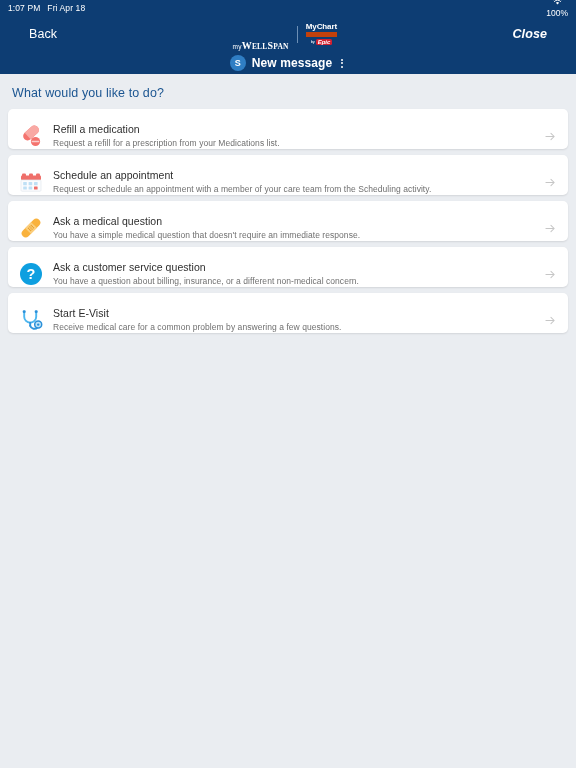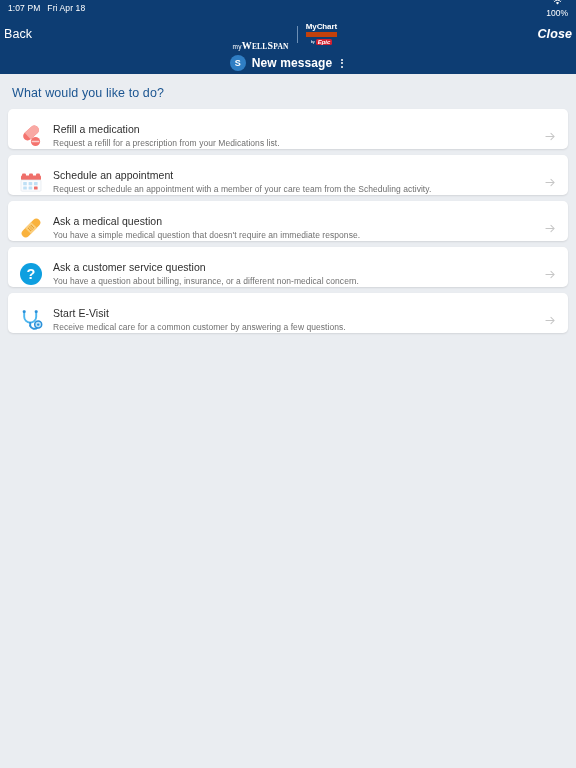--- a/index.html
+++ b/index.html
@@ -28,21 +28,21 @@
   .batt:after {
     content:""; position:absolute; right:-2.5px; top:2px;
     width:1.5px; height:3px; background:#ffffff; border-radius:0 1px 1px 0;
   }
   .batt i { display:block; position:absolute; left:1px; top:1px; bottom:1px; width:13px; background:#fff; border-radius:1px; }
 
   
   .navbar { background:#0d3d73; height:58px; position:relative; }
   .nav-row1 {
     height:36px; display:flex; align-items:center; justify-content:space-between;
-    padding:0 4px;
+    padding:0 29px;
   }
   .nav-btn {
     color:#ffffff; font-size:12.5px; letter-spacing:.1px; cursor:pointer;
     background:none; border:none; font-family:inherit;
   }
   .nav-btn.close { font-weight:bold;font-style:italic; }
 
   .logo-wrap { display:flex; align-items:center; gap:8px; }
   .logo-well { display:flex; align-items:baseline; color:#ffffff; }
   .logo-well .my { font-size:6.5px; letter-spacing:.2px; }
@@ -278,21 +278,21 @@
           <rect x="3.7" y="2.3" width="3" height="2.6" rx="1.2" fill="#2b90d9"></rect>
           <rect x="15.7" y="2.3" width="3" height="2.6" rx="1.2" fill="#2b90d9"></rect>
           <path d="M11.2 14.6 v3.1" stroke="#2f95dc" stroke-width="1.9" fill="none" stroke-linecap="round"></path>
           <path d="M11.2 17.7 a4.3 4.3 0 0 0 7.4 1.6" stroke="#2f95dc" stroke-width="1.9" fill="none" stroke-linecap="round"></path>
           <circle cx="19.2" cy="16.6" r="3.5" fill="#bfe3f8" stroke="#2b90d9" stroke-width="1.5"></circle>
           <circle cx="19.2" cy="16.6" r="1.2" fill="#2b90d9"></circle>
         </svg>
       </div>
       <div class="card-text">
         <div class="card-title">Start E-Visit</div>
-        <div class="card-sub">Receive medical care for a common customer by answering a few questions.</div>
+        <div class="card-sub">Receive medical care for a common problem by answering a few questions.</div>
       </div>
       <div class="card-arrow">
         <svg width="11" height="11" viewBox="0 0 12 12">
             <path d="M1 6 H10 M6.5 2.5 L10 6 L6.5 9.5" stroke="#c6c6c6" stroke-width="1.1" fill="none" stroke-linecap="round" stroke-linejoin="round"></path>
           </svg>
       </div>
     </div>
   </div>
 
   <div class="home-area">

